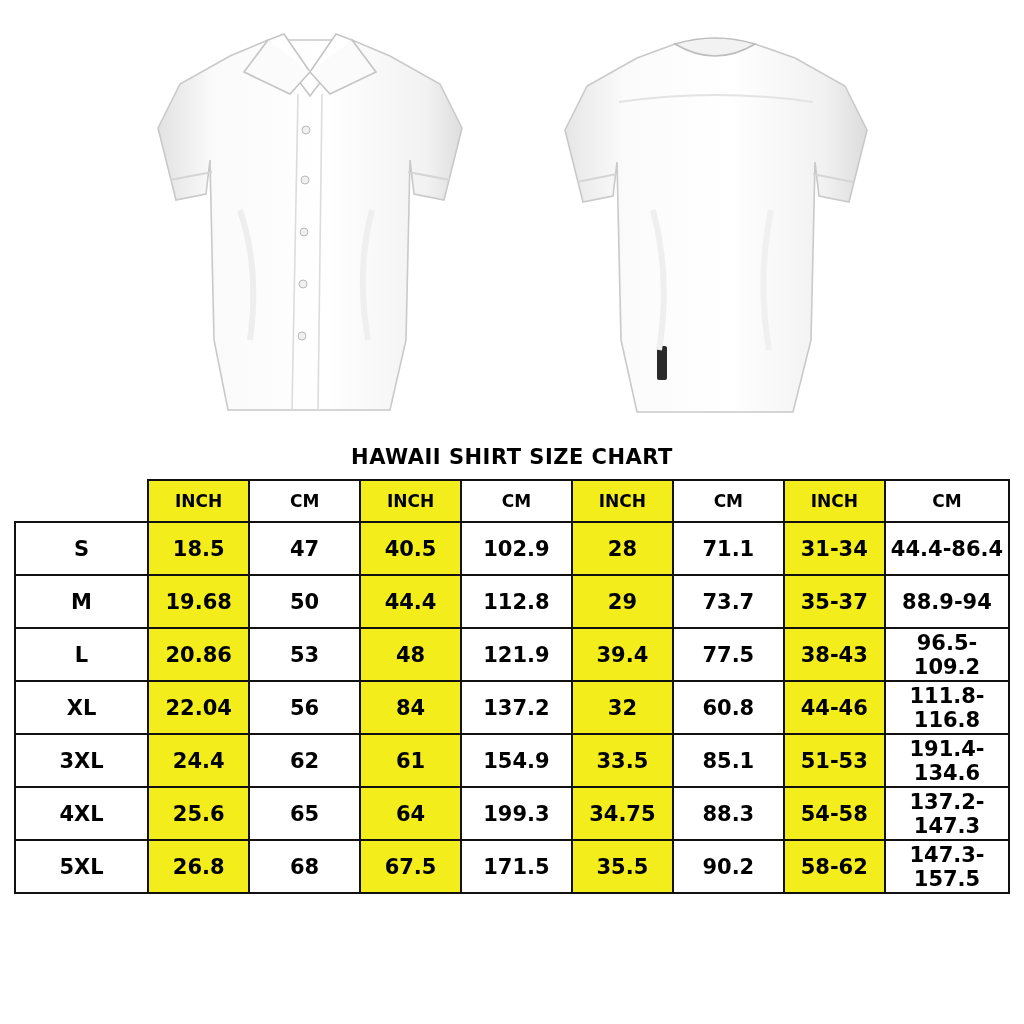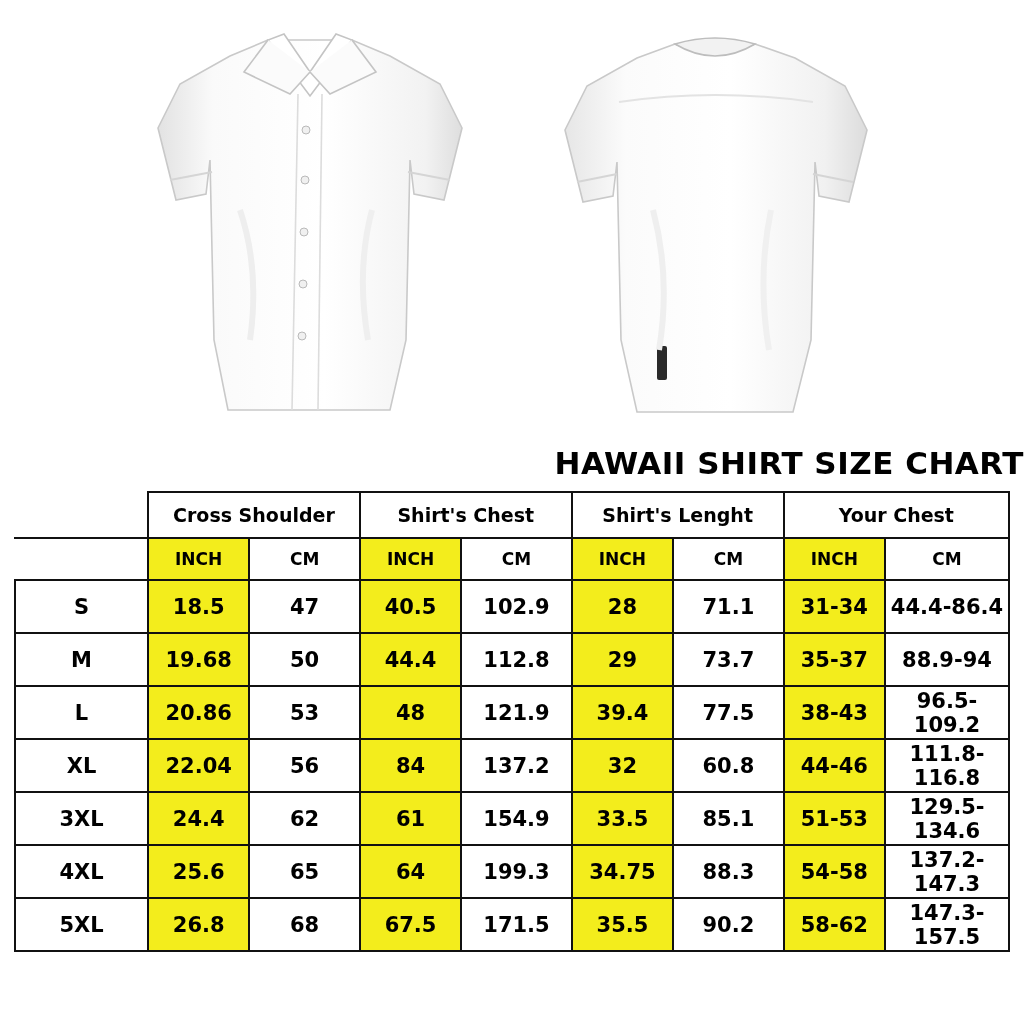--- a/index.html
+++ b/index.html
@@ -29,22 +29,22 @@
   }
   .shirt {
     position: absolute;
     top: 10px;
   }
   .shirt-front { left: 140px; width: 340px; height: 420px; }
   .shirt-back  { left: 545px; width: 340px; height: 420px; }
 
   
   .chart-title {
-    text-align: right;
-    font-size: 31px;
+    text-align: center;
+    font-size: 21px;
     font-weight: bold;
     letter-spacing: 0.5px;
     margin: 0 0 10px 0;
     font-family: "DejaVu Sans", sans-serif;
   }
 
   
   .table-wrap {
     padding: 0 14px;
   }
@@ -163,27 +163,20 @@
           <col class="col-inch">
           <col class="col-cm">
         <col class="col-inch">
           <col class="col-cm">
         <col class="col-inch">
           <col class="col-cm">
         <col class="col-inch">
           <col class="col-cm-wide">
       </colgroup>
       <thead>
-        <tr class="group-head">
-          <th class="blank-head"></th>
-          <th colspan="2">Cross Shoulder</th>
-          <th colspan="2">Shirt's Chest</th>
-          <th colspan="2">Shirt's Lenght</th>
-          <th colspan="2">Your Chest</th>
-        </tr>
         <tr class="unit-head">
           <th class="blank-head"></th>
           <th class="yellow">INCH</th>
           <th>CM</th>
           <th class="yellow">INCH</th>
           <th>CM</th>
           <th class="yellow">INCH</th>
           <th>CM</th>
           <th class="yellow">INCH</th>
           <th>CM</th>
@@ -236,21 +229,21 @@
         </tr>
         <tr class="body-row">
           <td class="size-cell">3XL</td>
           <td class="yellow">24.4</td>
           <td>62</td>
           <td class="yellow">61</td>
           <td>154.9</td>
           <td class="yellow">33.5</td>
           <td>85.1</td>
           <td class="yellow">51-53</td>
-          <td class="small-cm">129.5-134.6</td>
+          <td class="small-cm">191.4-134.6</td>
         </tr>
         <tr class="body-row">
           <td class="size-cell">4XL</td>
           <td class="yellow">25.6</td>
           <td>65</td>
           <td class="yellow">64</td>
           <td>199.3</td>
           <td class="yellow">34.75</td>
           <td>88.3</td>
           <td class="yellow">54-58</td>

